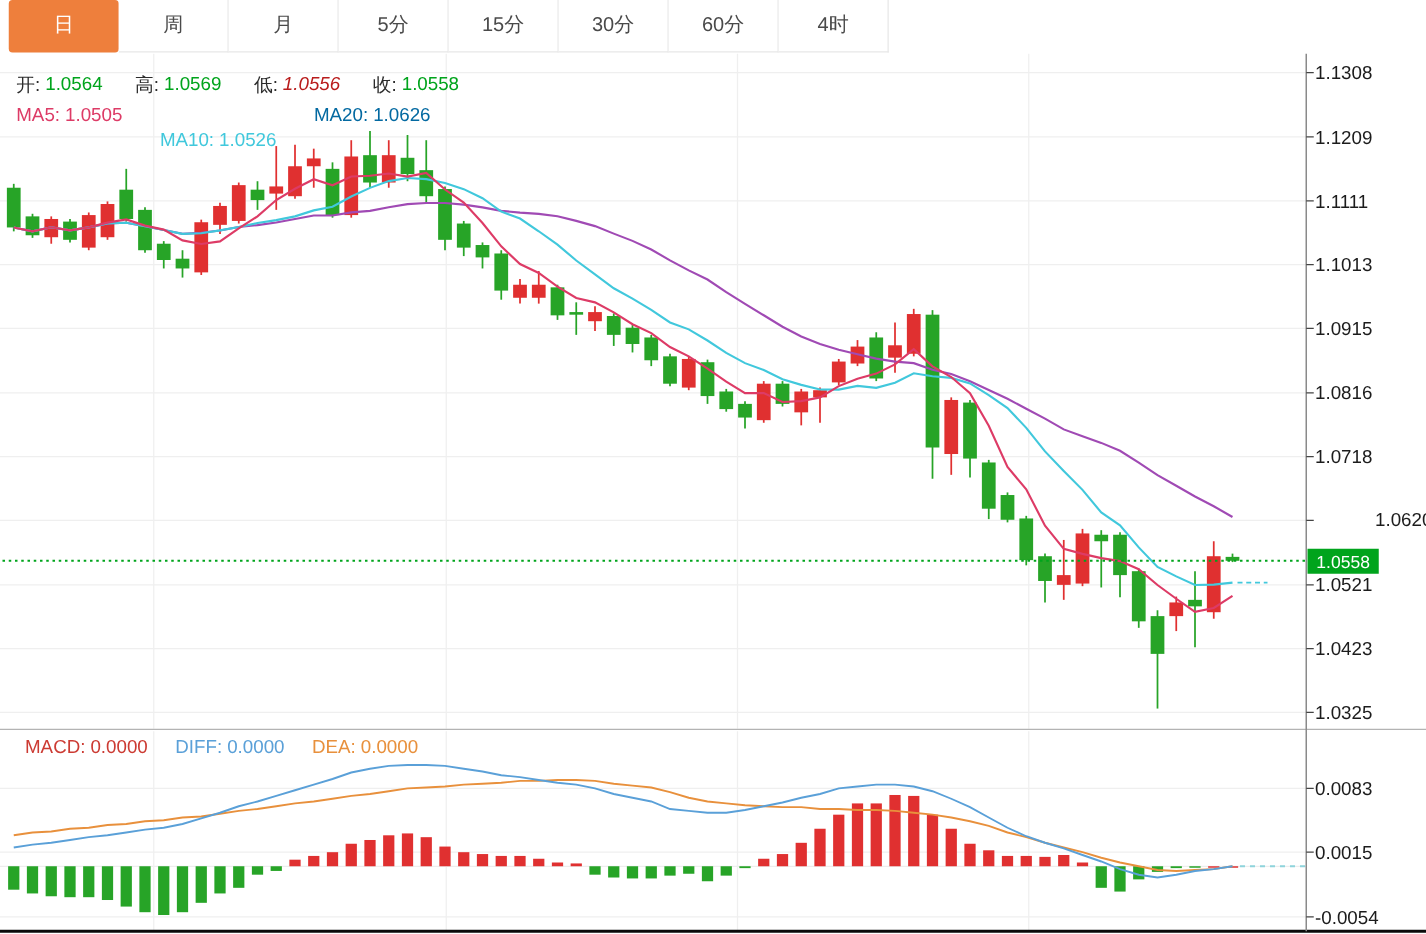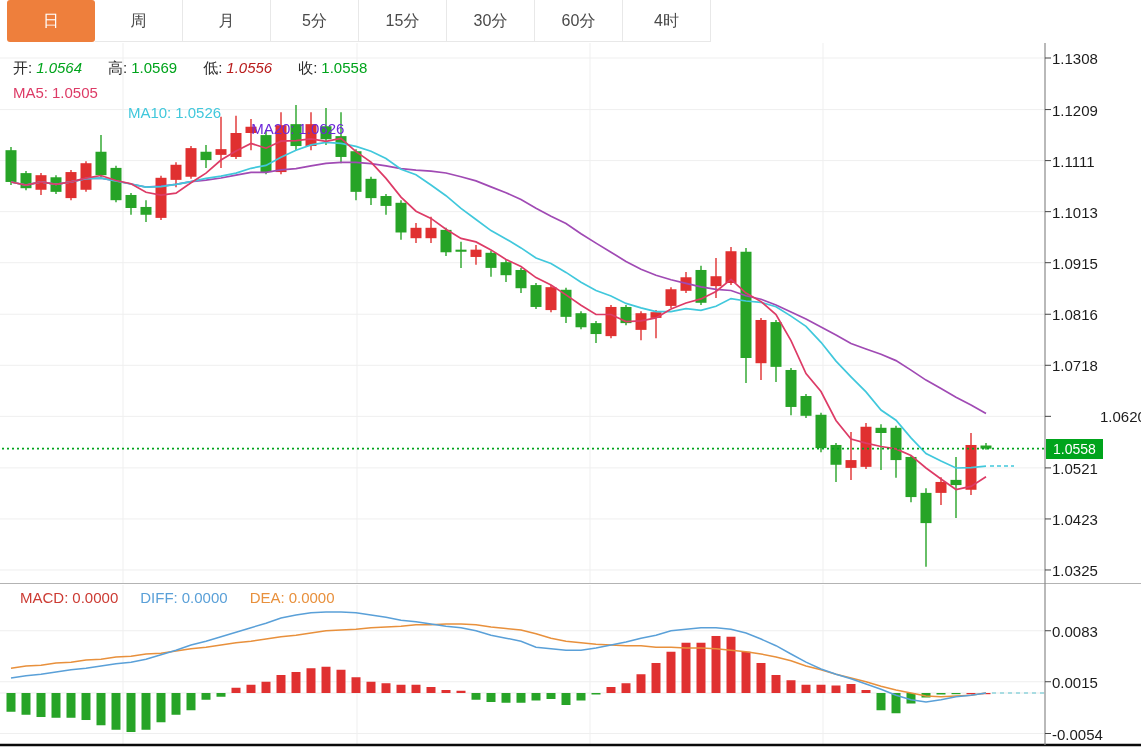--- a/index.html
+++ b/index.html
@@ -295,21 +295,21 @@
     <div class="tab">5分</div>
     <div class="tab">15分</div>
     <div class="tab">30分</div>
     <div class="tab">60分</div>
     <div class="tab">4时</div>
   </div>
 
   <div id="ohlc-row" class="inforow">
     <span class="pair">
         <span class="lab">开:</span>
-        <span class="val-g" style="color: rgb(0, 164, 28); font-style: italic;">1.0564</span>
+        <span class="val-g" style="color: rgb(0, 164, 28);">1.0564</span>
       </span>
     <span class="pair">
         <span class="lab">高:</span>
         <span class="val-g" style="color: rgb(0, 164, 28);">1.0569</span>
       </span>
     <span class="pair">
         <span class="lab">低:</span>
         <span class="val-g" style="color: #b91c1c; font-style: italic;">1.0556</span>
       </span>
     <span class="pair">
@@ -320,21 +320,21 @@
 
   <div id="ma-row" class="inforow">
     <span class="pair ma5" style="color: rgb(221, 59, 102);">
         <span>MA5:</span>
         <span>1.0505</span>
       </span>
     <span class="pair ma10" style="color: rgb(65, 200, 220); margin-top: 20px;">
         <span>MA10:</span>
         <span>1.0526</span>
       </span>
-    <span class="pair ma20" style="color: #6d28d9; margin-top: 36px;">
+    <span class="pair ma20" style="color: #0369a1;">
         <span>MA20:</span>
         <span>1.0626</span>
       </span>
   </div>
 
   <div id="macd-row" class="inforow">
     <span class="pair macdv" style="color: rgb(204, 59, 51);">
         <span>MACD:</span>
         <span>0.0000</span>
       </span>

